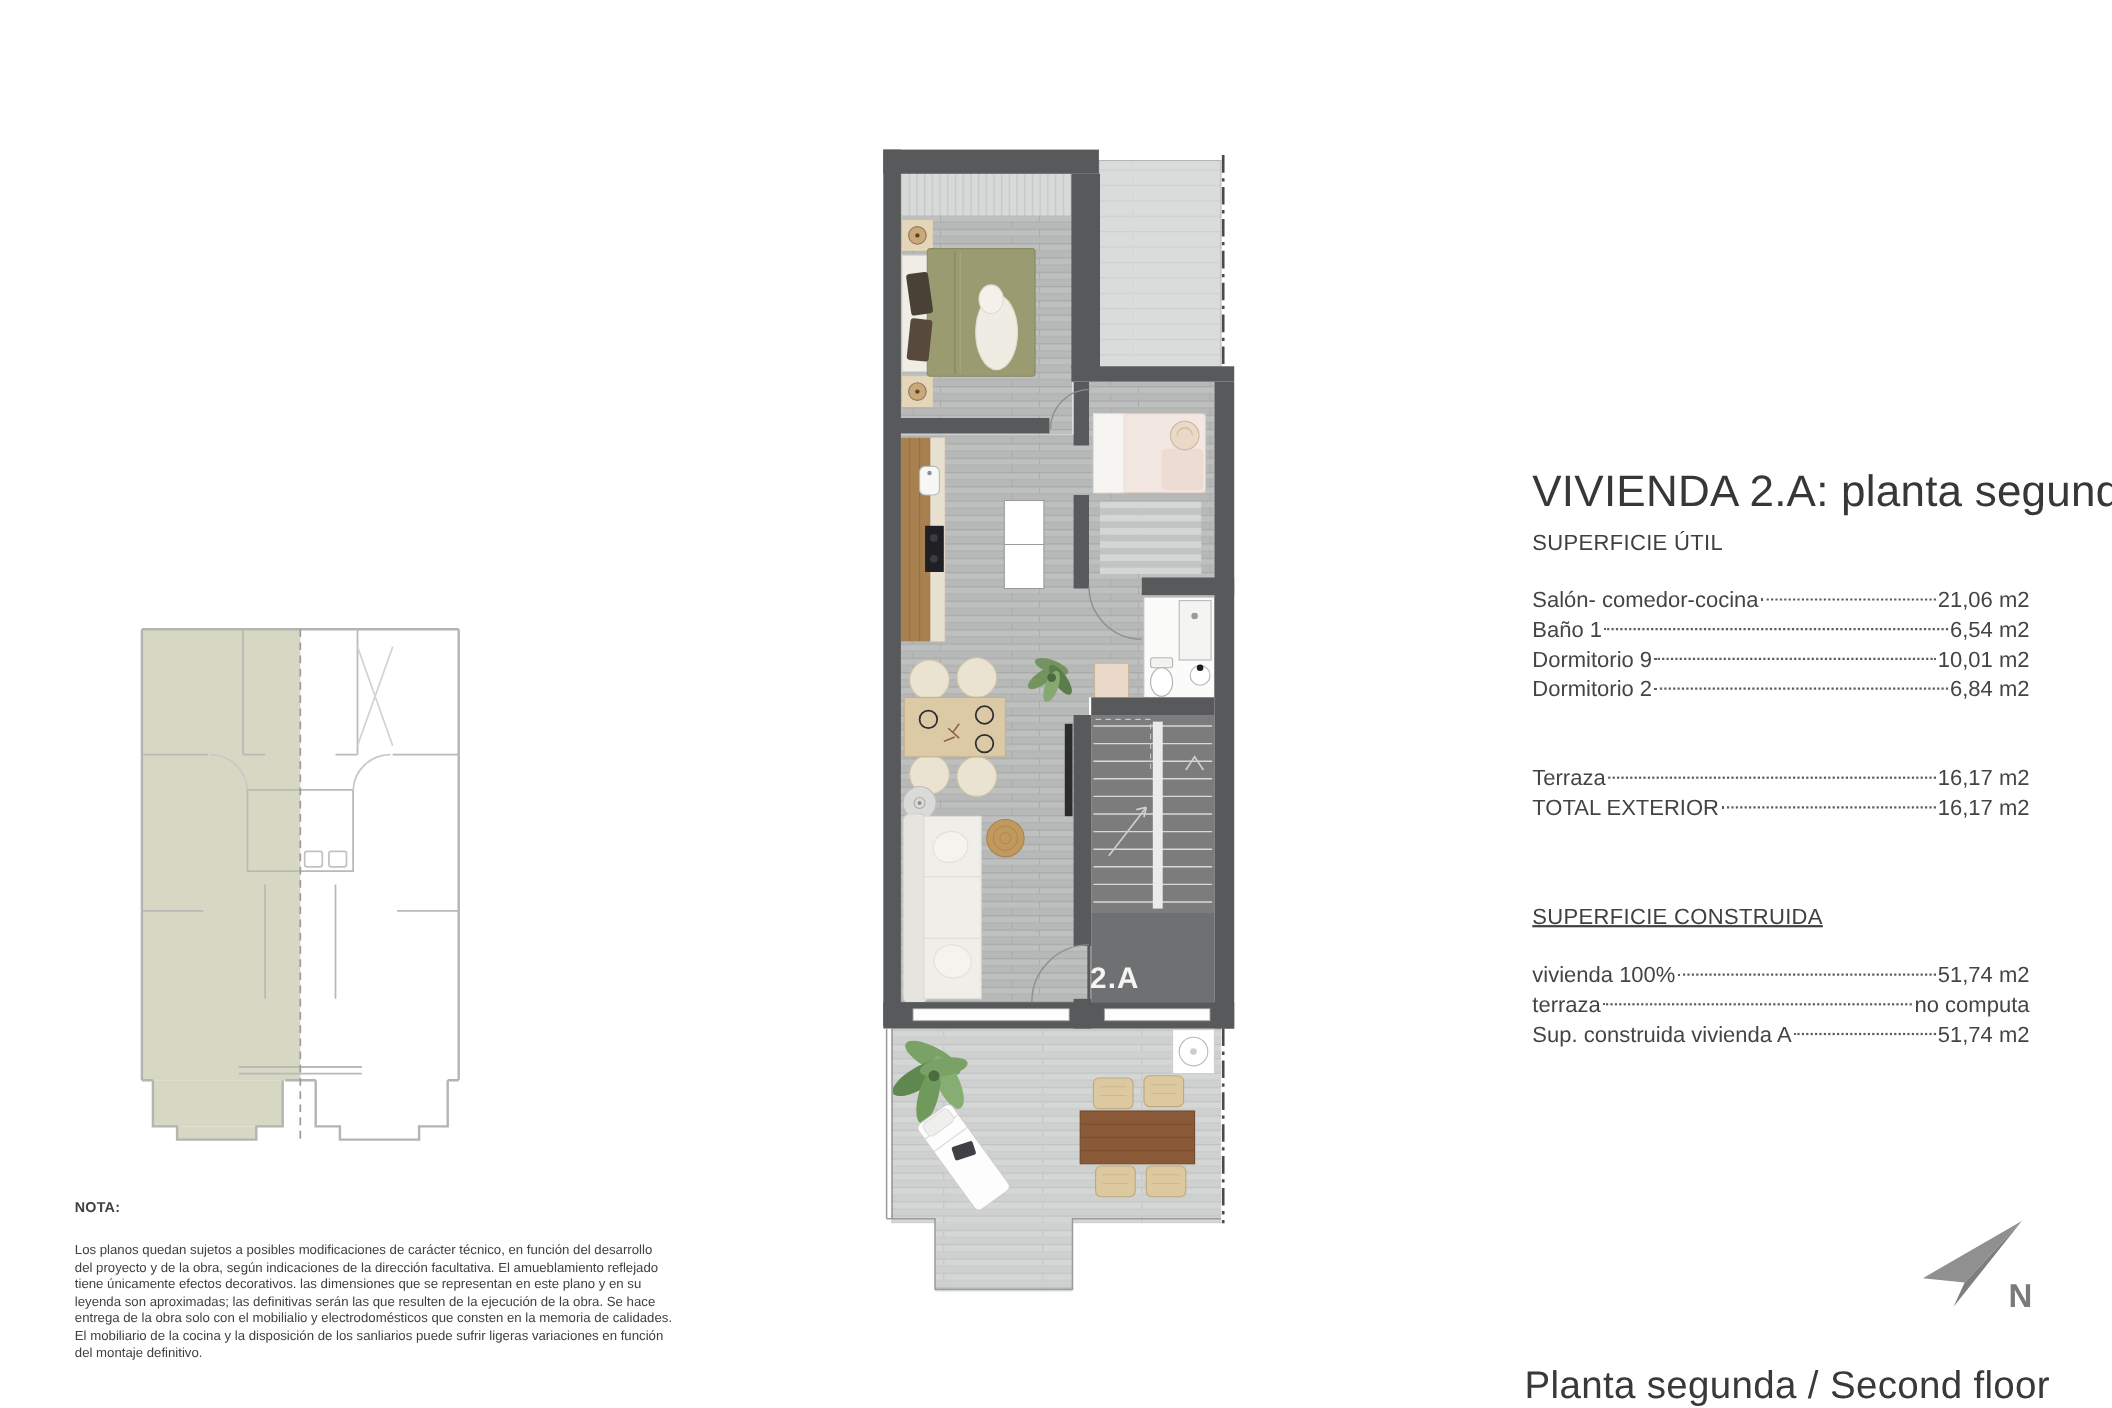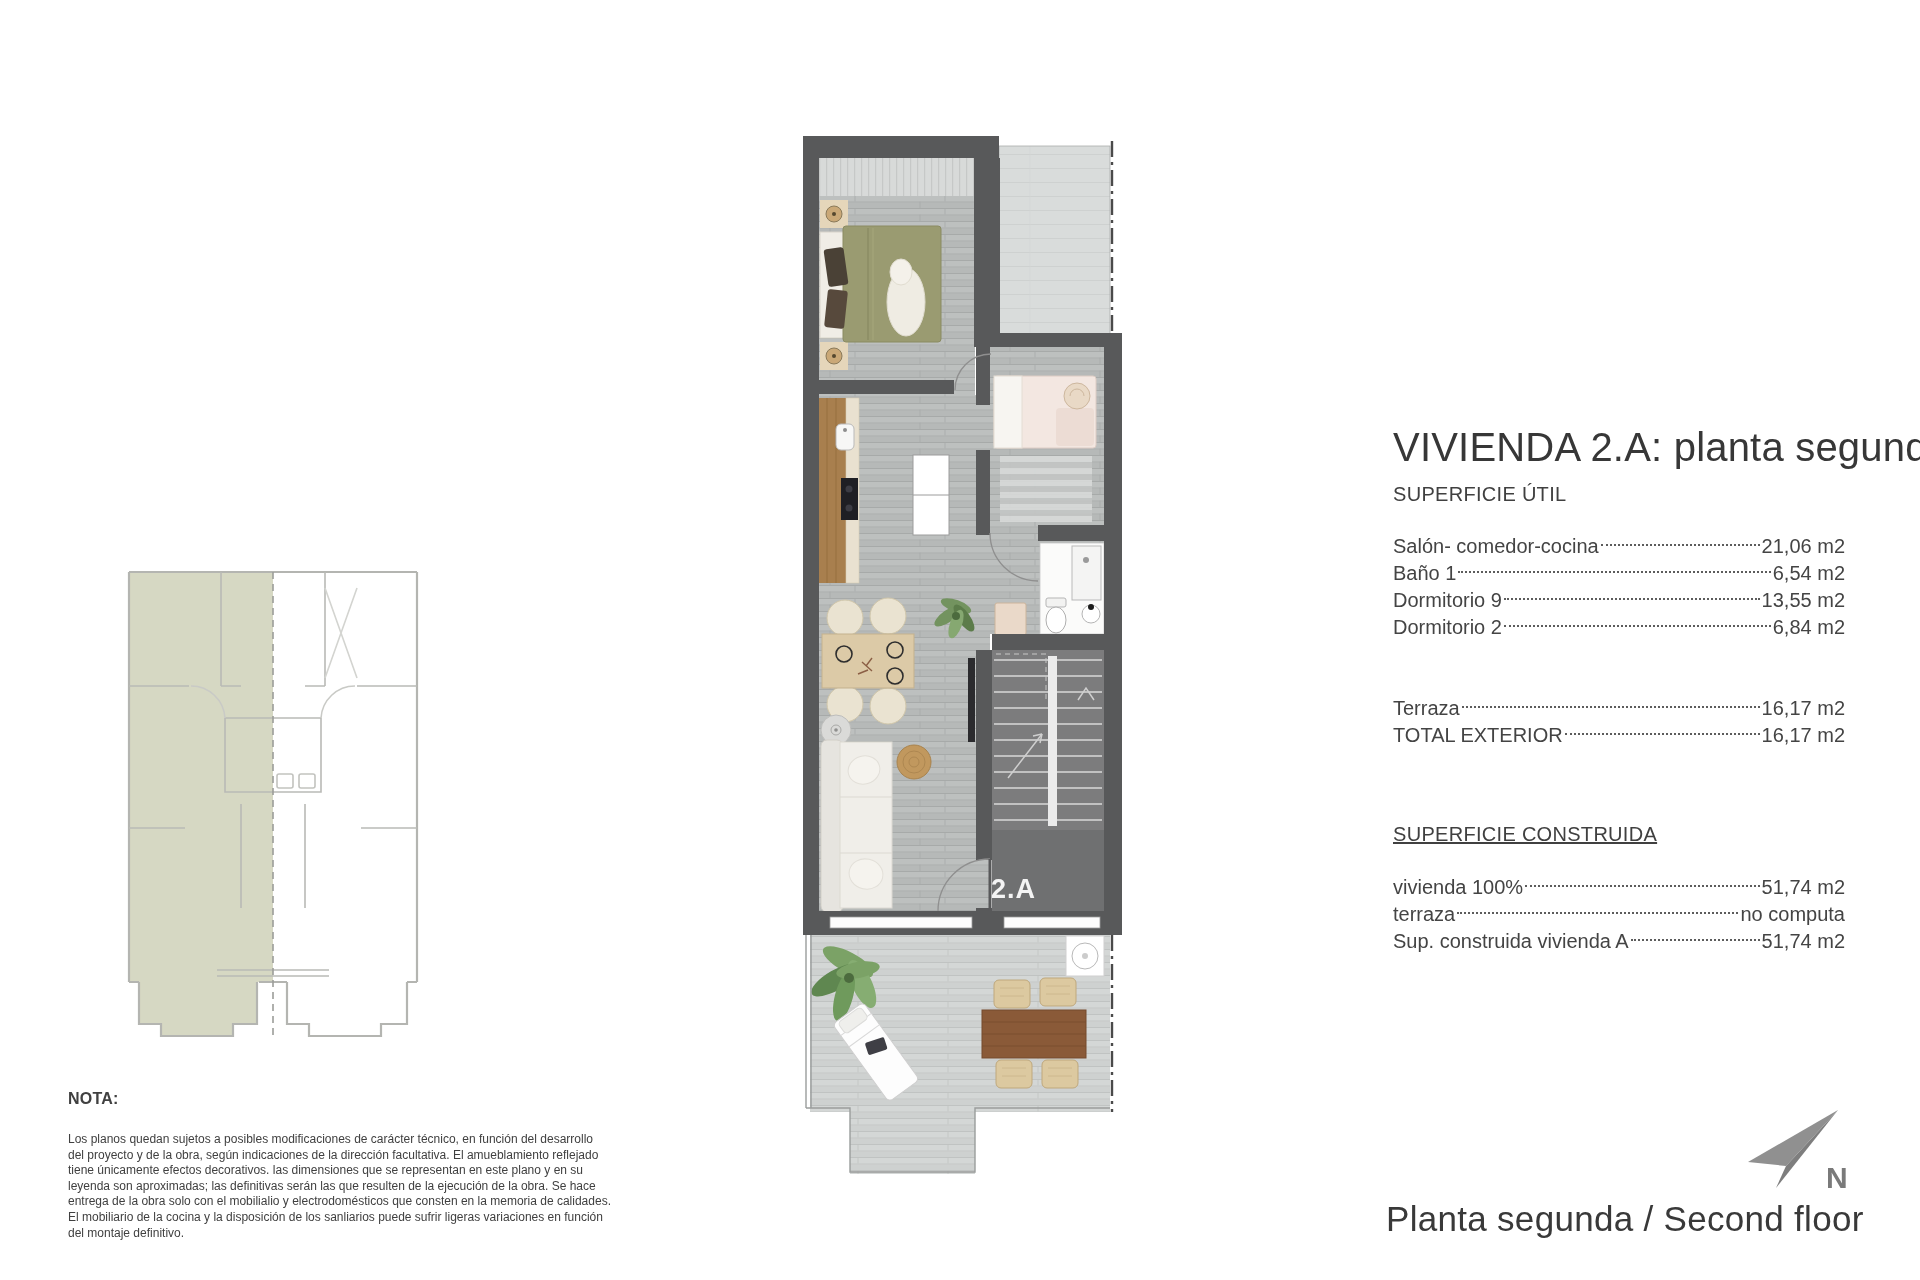--- a/index.html
+++ b/index.html
@@ -12,27 +12,27 @@
   .areas .title{font-size:40px;font-weight:400;letter-spacing:.2px;color:#373737;white-space:nowrap;}
   .subhead{font-size:20px;margin-top:13px;letter-spacing:.3px;color:#404040;}
   .rows{margin-top:27px;font-size:20px;color:#444444;}
   .srow{display:flex;align-items:center;height:27px;}
   .srow .lbl{white-space:nowrap;}
   .srow .val{white-space:nowrap;}
   .dots{flex:1;border-bottom:2.3px dotted #5c5c5c;margin:0 2px 4px 2px;min-width:20px;}
   .sp27{height:27px}.sp58{height:58px}.sp28{height:28px}
 
   
-  .footer-caption{position:absolute;left:1386px;top:1199px;font-size:35px;color:#393939;
+  .footer-caption{position:absolute;left:1386px;top:1240px;font-size:35px;color:#393939;
                   letter-spacing:.3px;white-space:nowrap;}
   .compass{position:absolute;left:1742px;top:1108px;}
 
   
   .nota{position:absolute;left:68px;top:1090px;width:545px;color:#404040;}
-  .nota .nota-h{font-size:16px;font-weight:600;letter-spacing:.2px;}
+  .nota .nota-h{font-size:13px;font-weight:600;letter-spacing:.2px;}
   .nota .nota-b{margin-top:24px;font-size:12px;line-height:15.6px;white-space:pre-line;}
 
   .keyplan{position:absolute;left:125px;top:568px;}
   .mainplan{position:absolute;left:795px;top:128px;}
 </style>
 </head>
 <body>
 
 <div id="sheet">
 
@@ -308,21 +308,21 @@
         <span class="val">21,06 m2</span>
       </div>
       <div class="srow">
         <span class="lbl">Baño 1</span>
         <span class="dots"></span>
         <span class="val">6,54 m2</span>
       </div>
       <div class="srow">
         <span class="lbl">Dormitorio 9</span>
         <span class="dots"></span>
-        <span class="val">13,55 m2</span>
+        <span class="val">10,01 m2</span>
       </div>
       <div class="srow">
         <span class="lbl">Dormitorio 2</span>
         <span class="dots"></span>
         <span class="val">6,84 m2</span>
       </div>
 
       <div class="sp27"></div>
 
       <div class="sp27"></div>

